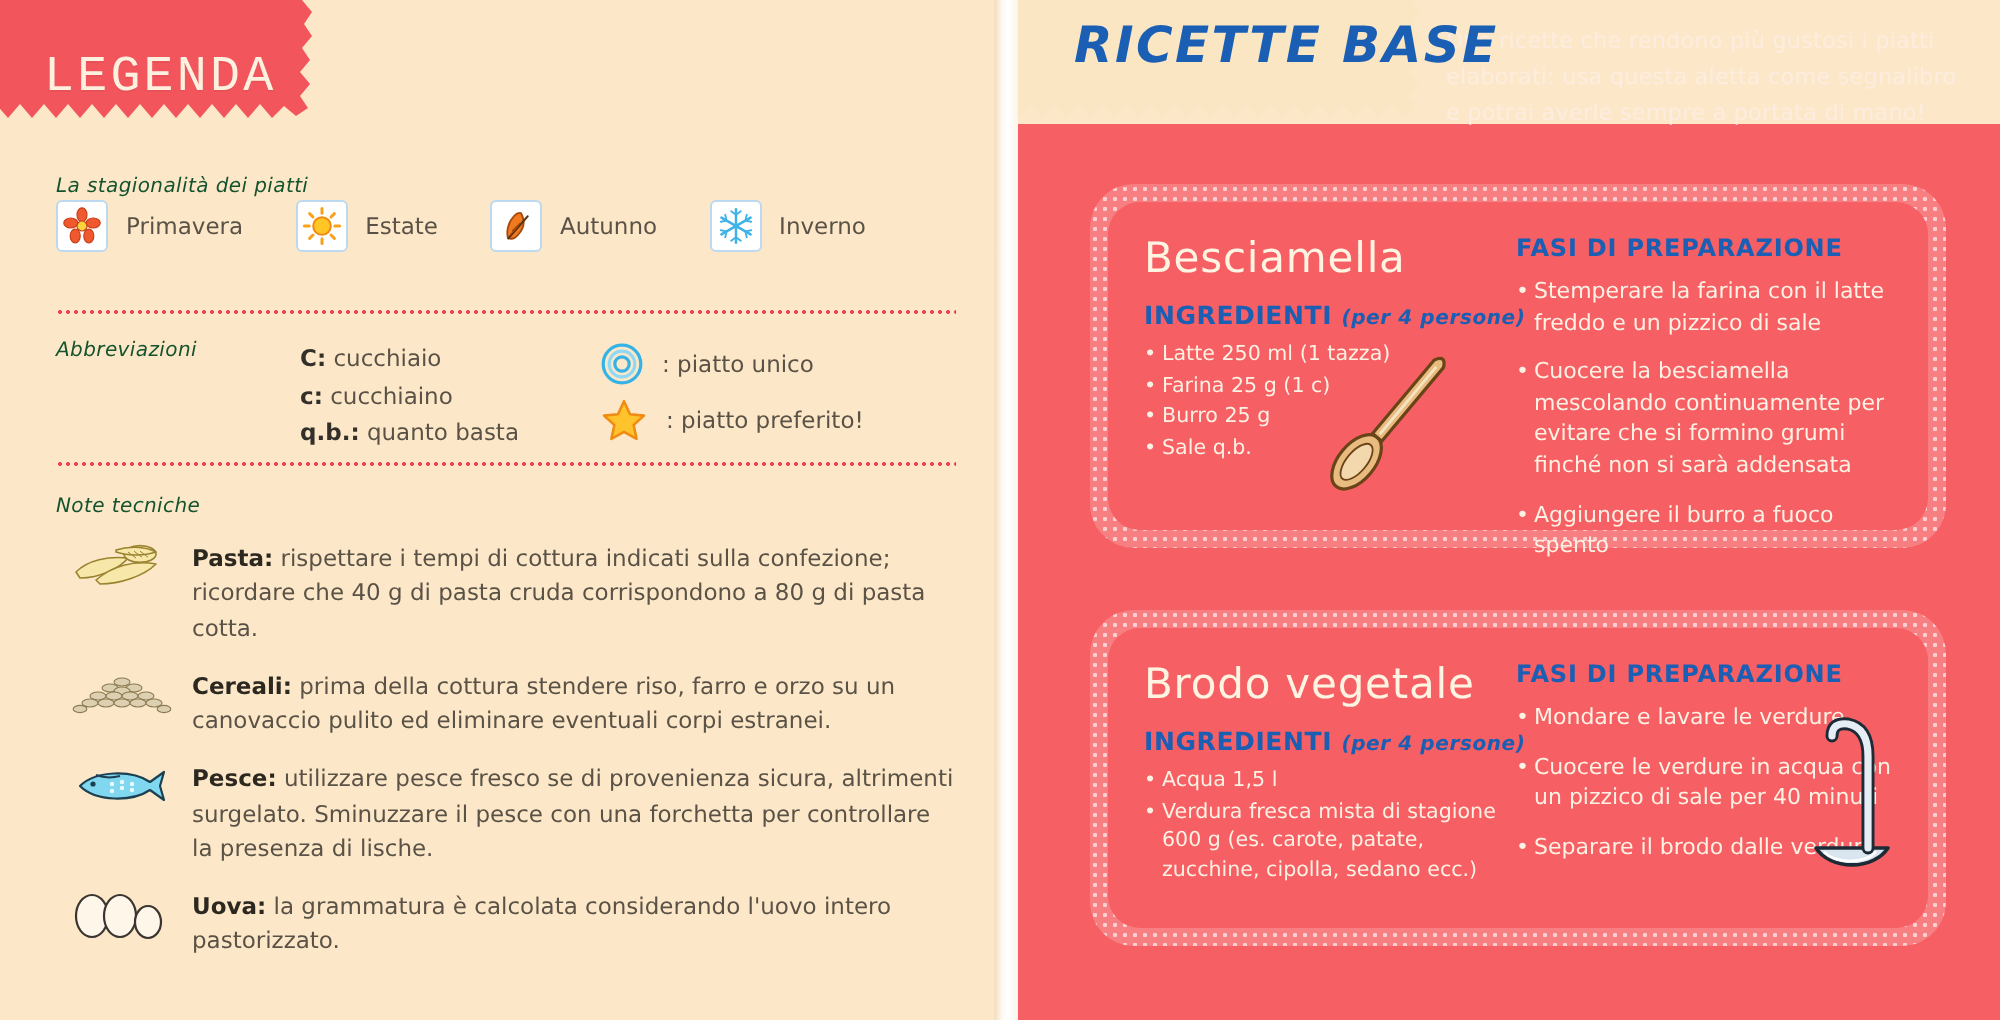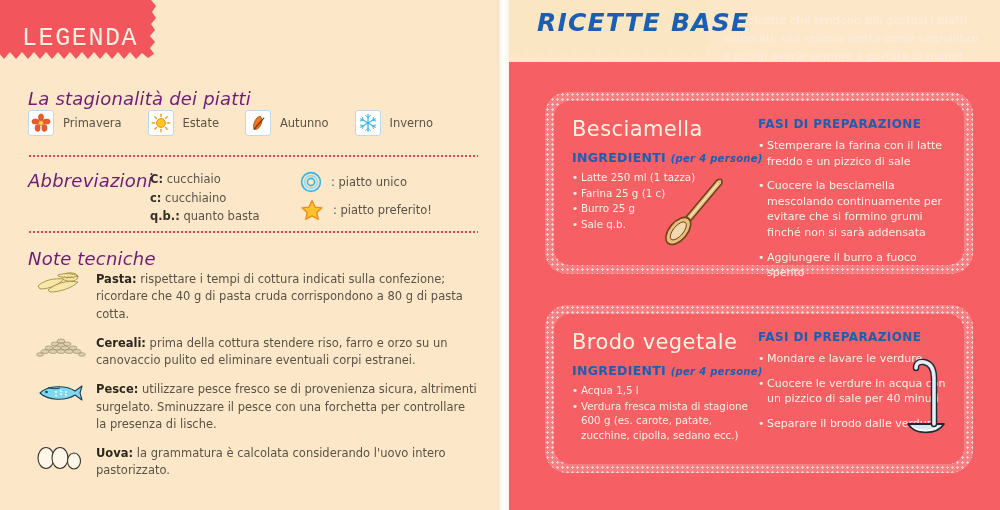--- a/index.html
+++ b/index.html
@@ -74,29 +74,29 @@
     position: absolute;
     left: 214px; top: 12px; width: 260px;
     color: #fdece0;
     font-size: 11.2px;
     line-height: 1.62;
     font-family: "DejaVu Sans", sans-serif;
     letter-spacing: .1px;
   }
 
   .blue-head {
-    color: #701a75;
+    color: #14532d;
     font-family: "DejaVu Sans", sans-serif;
     font-style: italic;
-    font-size: 18px;
+    font-size: 10px;
     letter-spacing: .2px;
   }
   .sec-season { position: absolute; left: 28px; top: 88px; }
   .season-row {
-    position: absolute; left: 28px; top: 110px;
+    position: absolute; left: 28px; top: 100px;
     display: flex; align-items: center; justify-content: flex-end;
   }
   .season-item { display: flex; align-items: center; }
   .season-box {
     width: 26px; height: 26px;
     background: #ffffff;
     border: 1.4px solid #bcd9f0;
     border-radius: 3px;
     display: flex; align-items: center; justify-content: center;
     flex: none;

